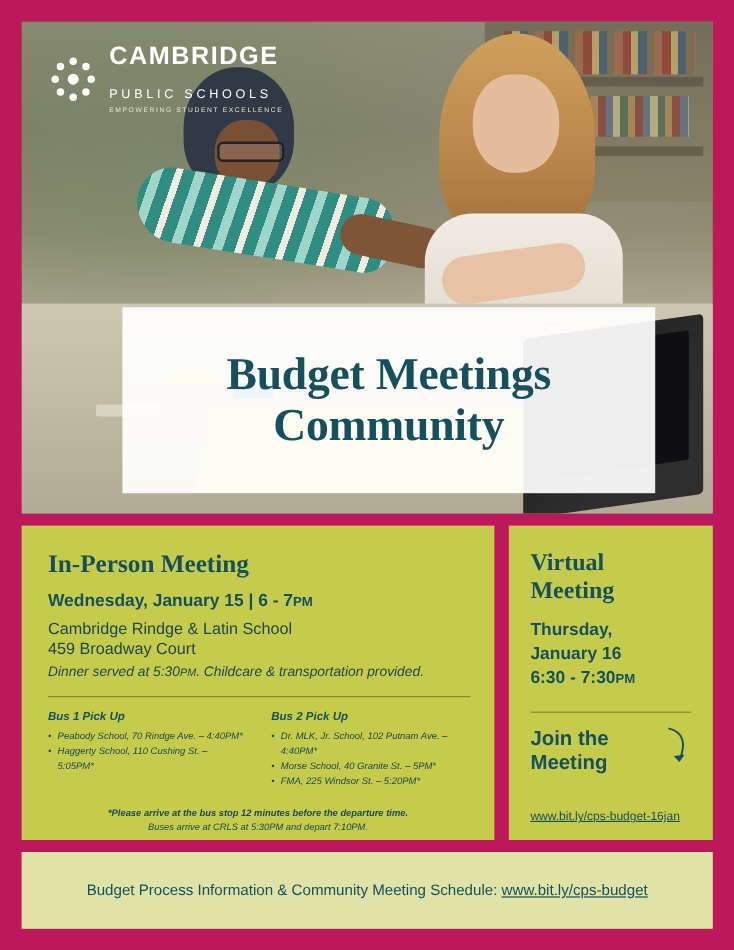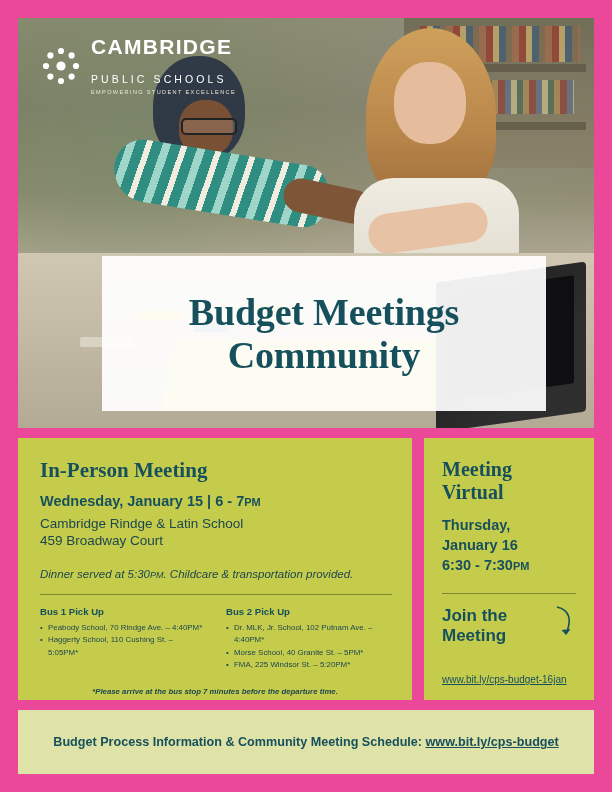--- a/index.html
+++ b/index.html
@@ -10,21 +10,21 @@
     width: 612px;
     height: 792px;
     background: #ffffff;
     font-family: "Liberation Sans", sans-serif;
     overflow: hidden;
   }
   .page {
     position: relative;
     width: 612px;
     height: 792px;
-    background: #ec4899;
+    background: #be185d;
   }
 
   
   .hero {
     position: absolute;
     left: 18px;
     top: 18px;
     width: 576px;
     height: 410px;
     overflow: hidden;
@@ -307,32 +307,33 @@
   .line-date .sm { font-size: 11px; }
   .line-plain {
     color: #1d4650;
     font-size: 13.5px;
     margin-bottom: 2px;
   }
   .line-italic {
     color: #1d4650;
     font-size: 11.5px;
     font-style: italic;
-    margin-top: 20px;
+    margin-top: 6px;
   }
   .line-italic .sm { font-size: 9px; }
   .divider {
     width: 352px;
     height: 1px;
     background: #7f8a2e;
     margin: 14px 0 11px 0;
   }
   .bus-cols {
     display: flex;
     gap: 22px;
+    font-style: italic;
   }
   .bus-col { width: 172px; }
   .bus-head {
     color: #16505c;
     font-weight: bold;
     font-size: 9.6px;
     margin-bottom: 5px;
   }
   .bus-item {
     color: #1d4650;
@@ -405,21 +406,21 @@
     width: 576px;
     height: 64px;
     background: #dfe3a8;
     display: flex;
     flex-direction: column;
     align-items: center;
     justify-content: center;
   }
   .footer-main {
     color: #16505c;
-    font-weight: bold;
+    font-weight: normal;
     font-size: 12.6px;
   }
   .footer-main a, .footer-link {
     color: #16505c;
     text-decoration: underline;
   }
   .footer-sub {
     margin-top: 9px;
     color: #1d4650;
     font-size: 8.3px;
@@ -514,28 +515,29 @@
         </div>
         <div class="bus-col">
           <div class="bus-head">Bus 2 Pick Up</div>
           <div class="bus-item">Dr. MLK, Jr. School, 102 Putnam Ave. – 4:40PM*</div>
           <div class="bus-item">Morse School, 40 Granite St. – 5PM*</div>
           <div class="bus-item">FMA, 225 Windsor St. – 5:20PM*</div>
         </div>
       </div>
 
       <div class="note">
-        <div>*Please arrive at the bus stop 7 minutes before the departure time.</div>
+        <div>*Please arrive at the bus stop 12 minutes before the departure time.</div>
+        <div class="reg">Buses arrive at CRLS at 5:30PM and depart 7:10PM.</div>
       </div>
     </div>
 
     <div class="panel-right">
       <div class="h-virtual">
+        <div>Virtual</div>
         <div>Meeting</div>
-        <div>Virtual</div>
       </div>
       <div class="v-date">
         <div>Thursday,</div>
         <div>January 16</div>
         <div><span>6:30 - 7:30</span><span class="sm">PM</span></div>
       </div>
 
       <div class="divider-r"></div>
 
       <div class="join-row">

